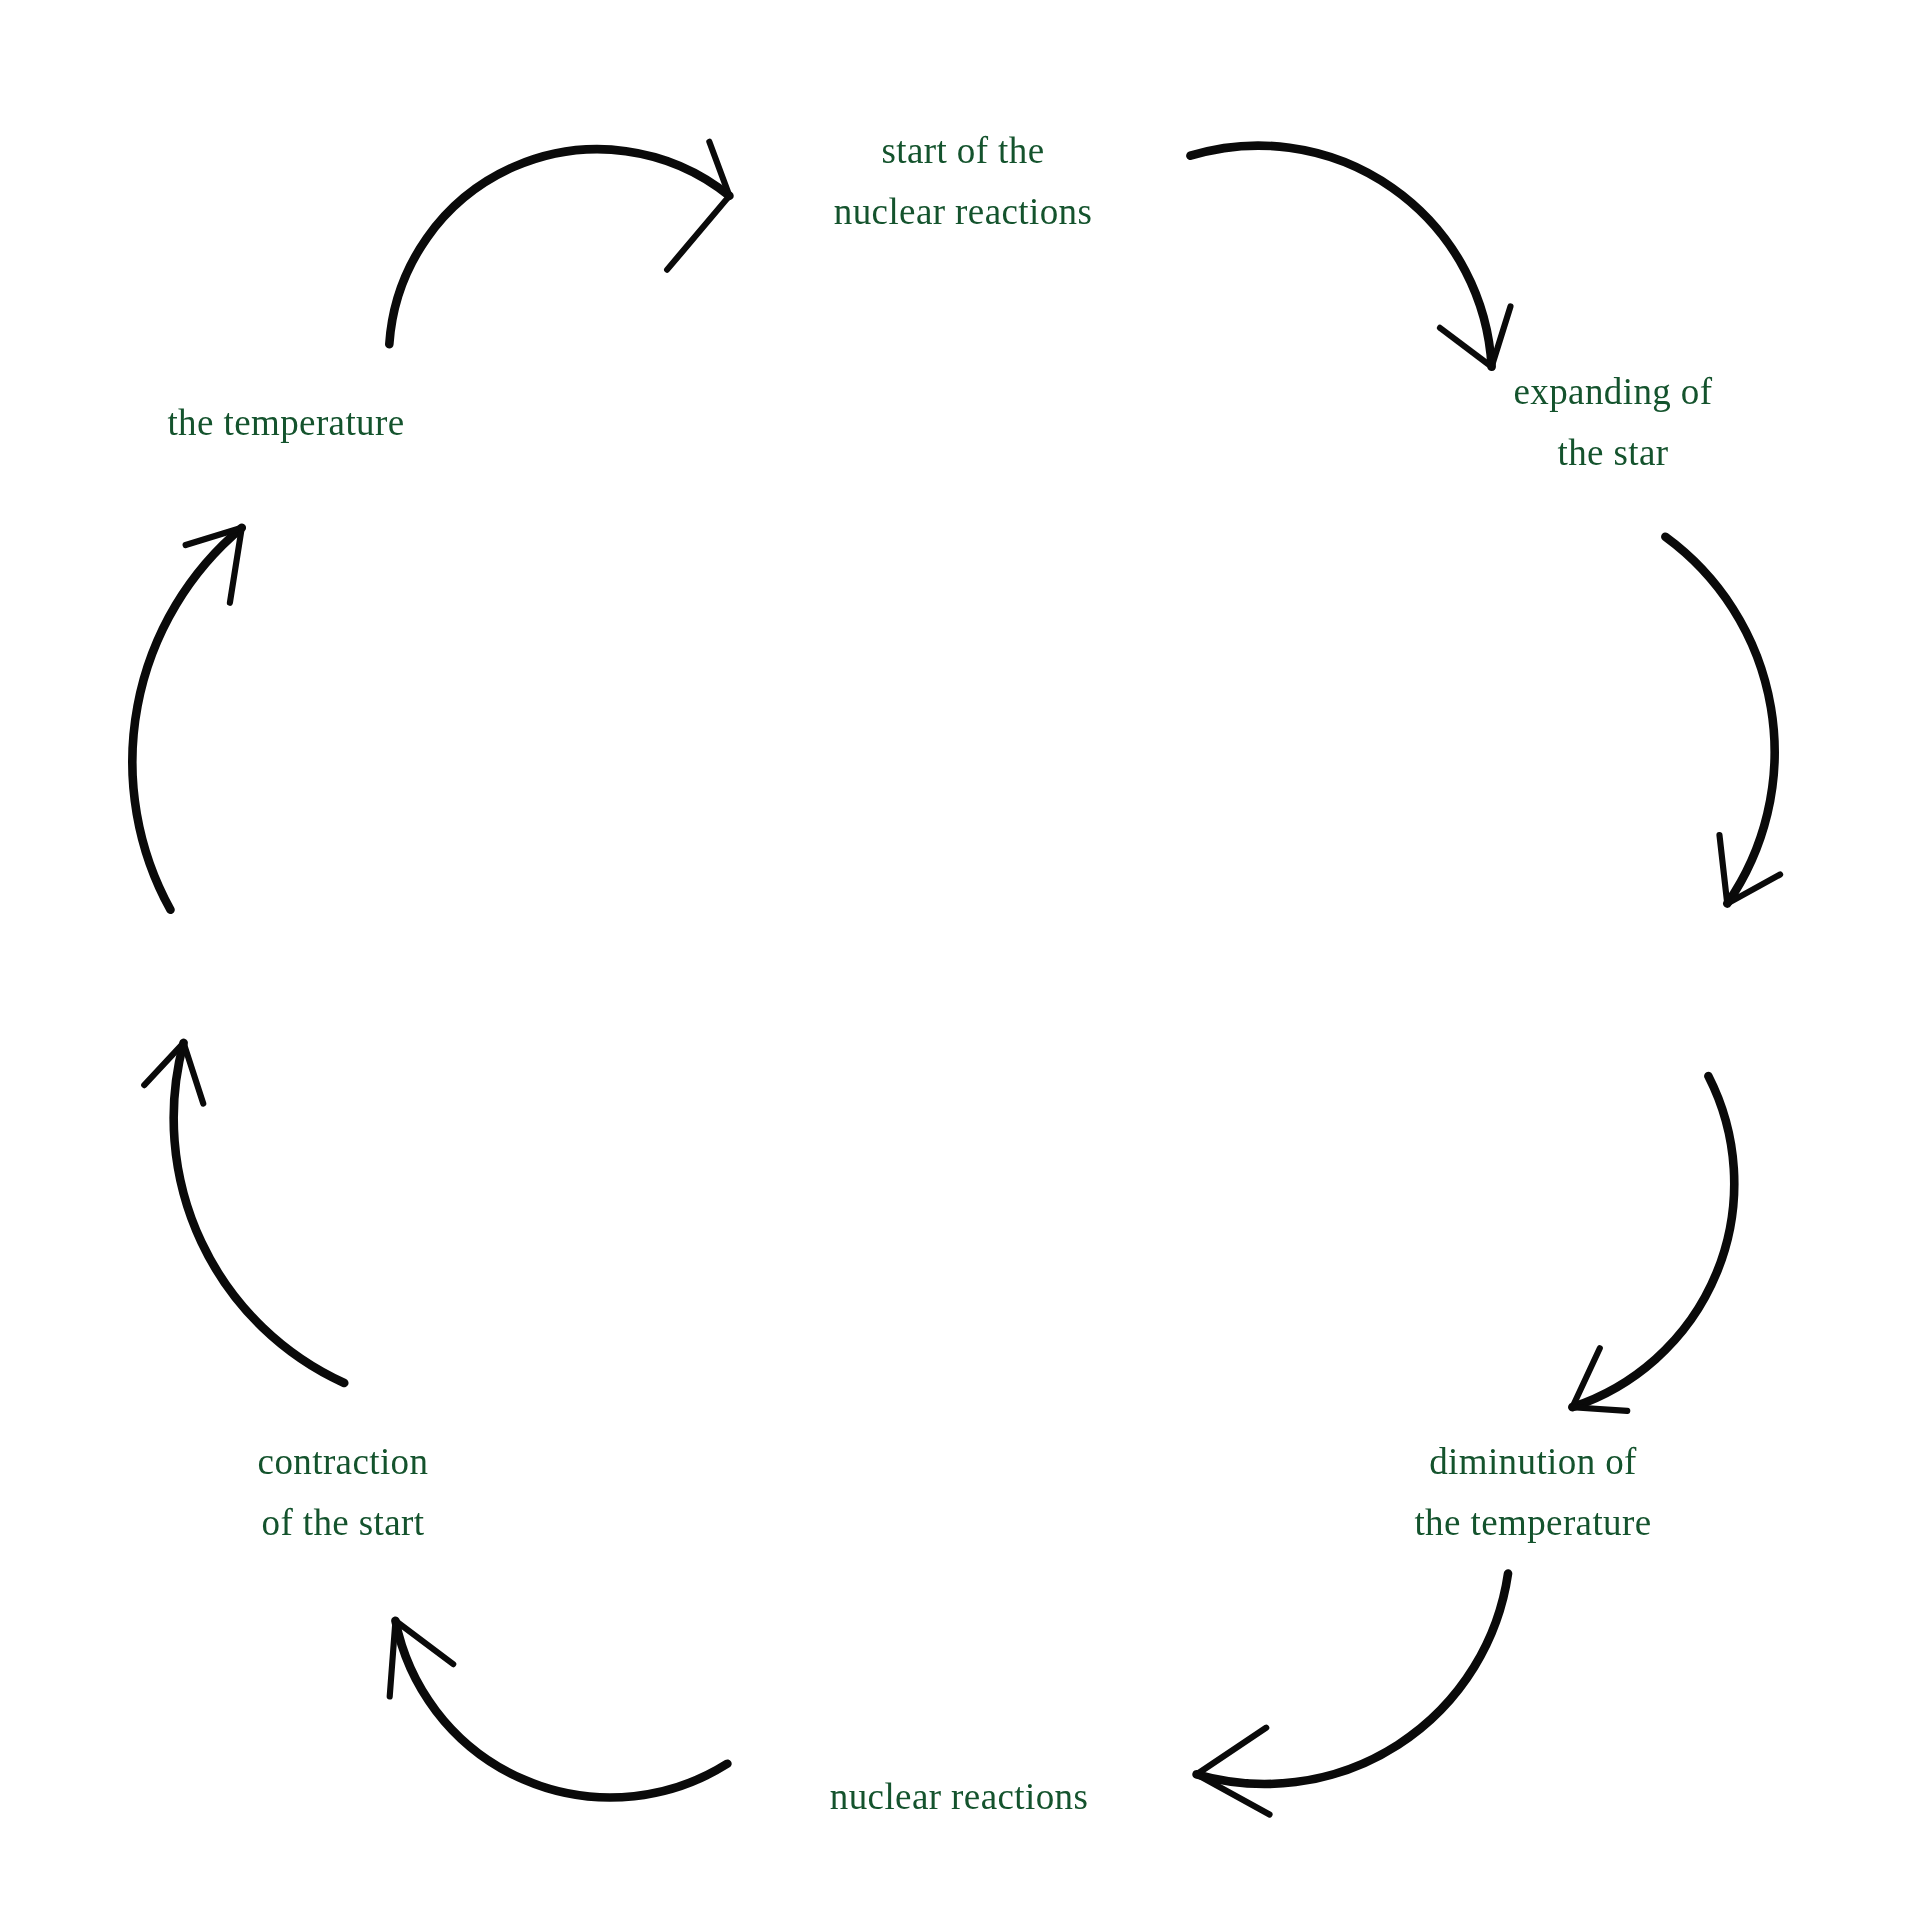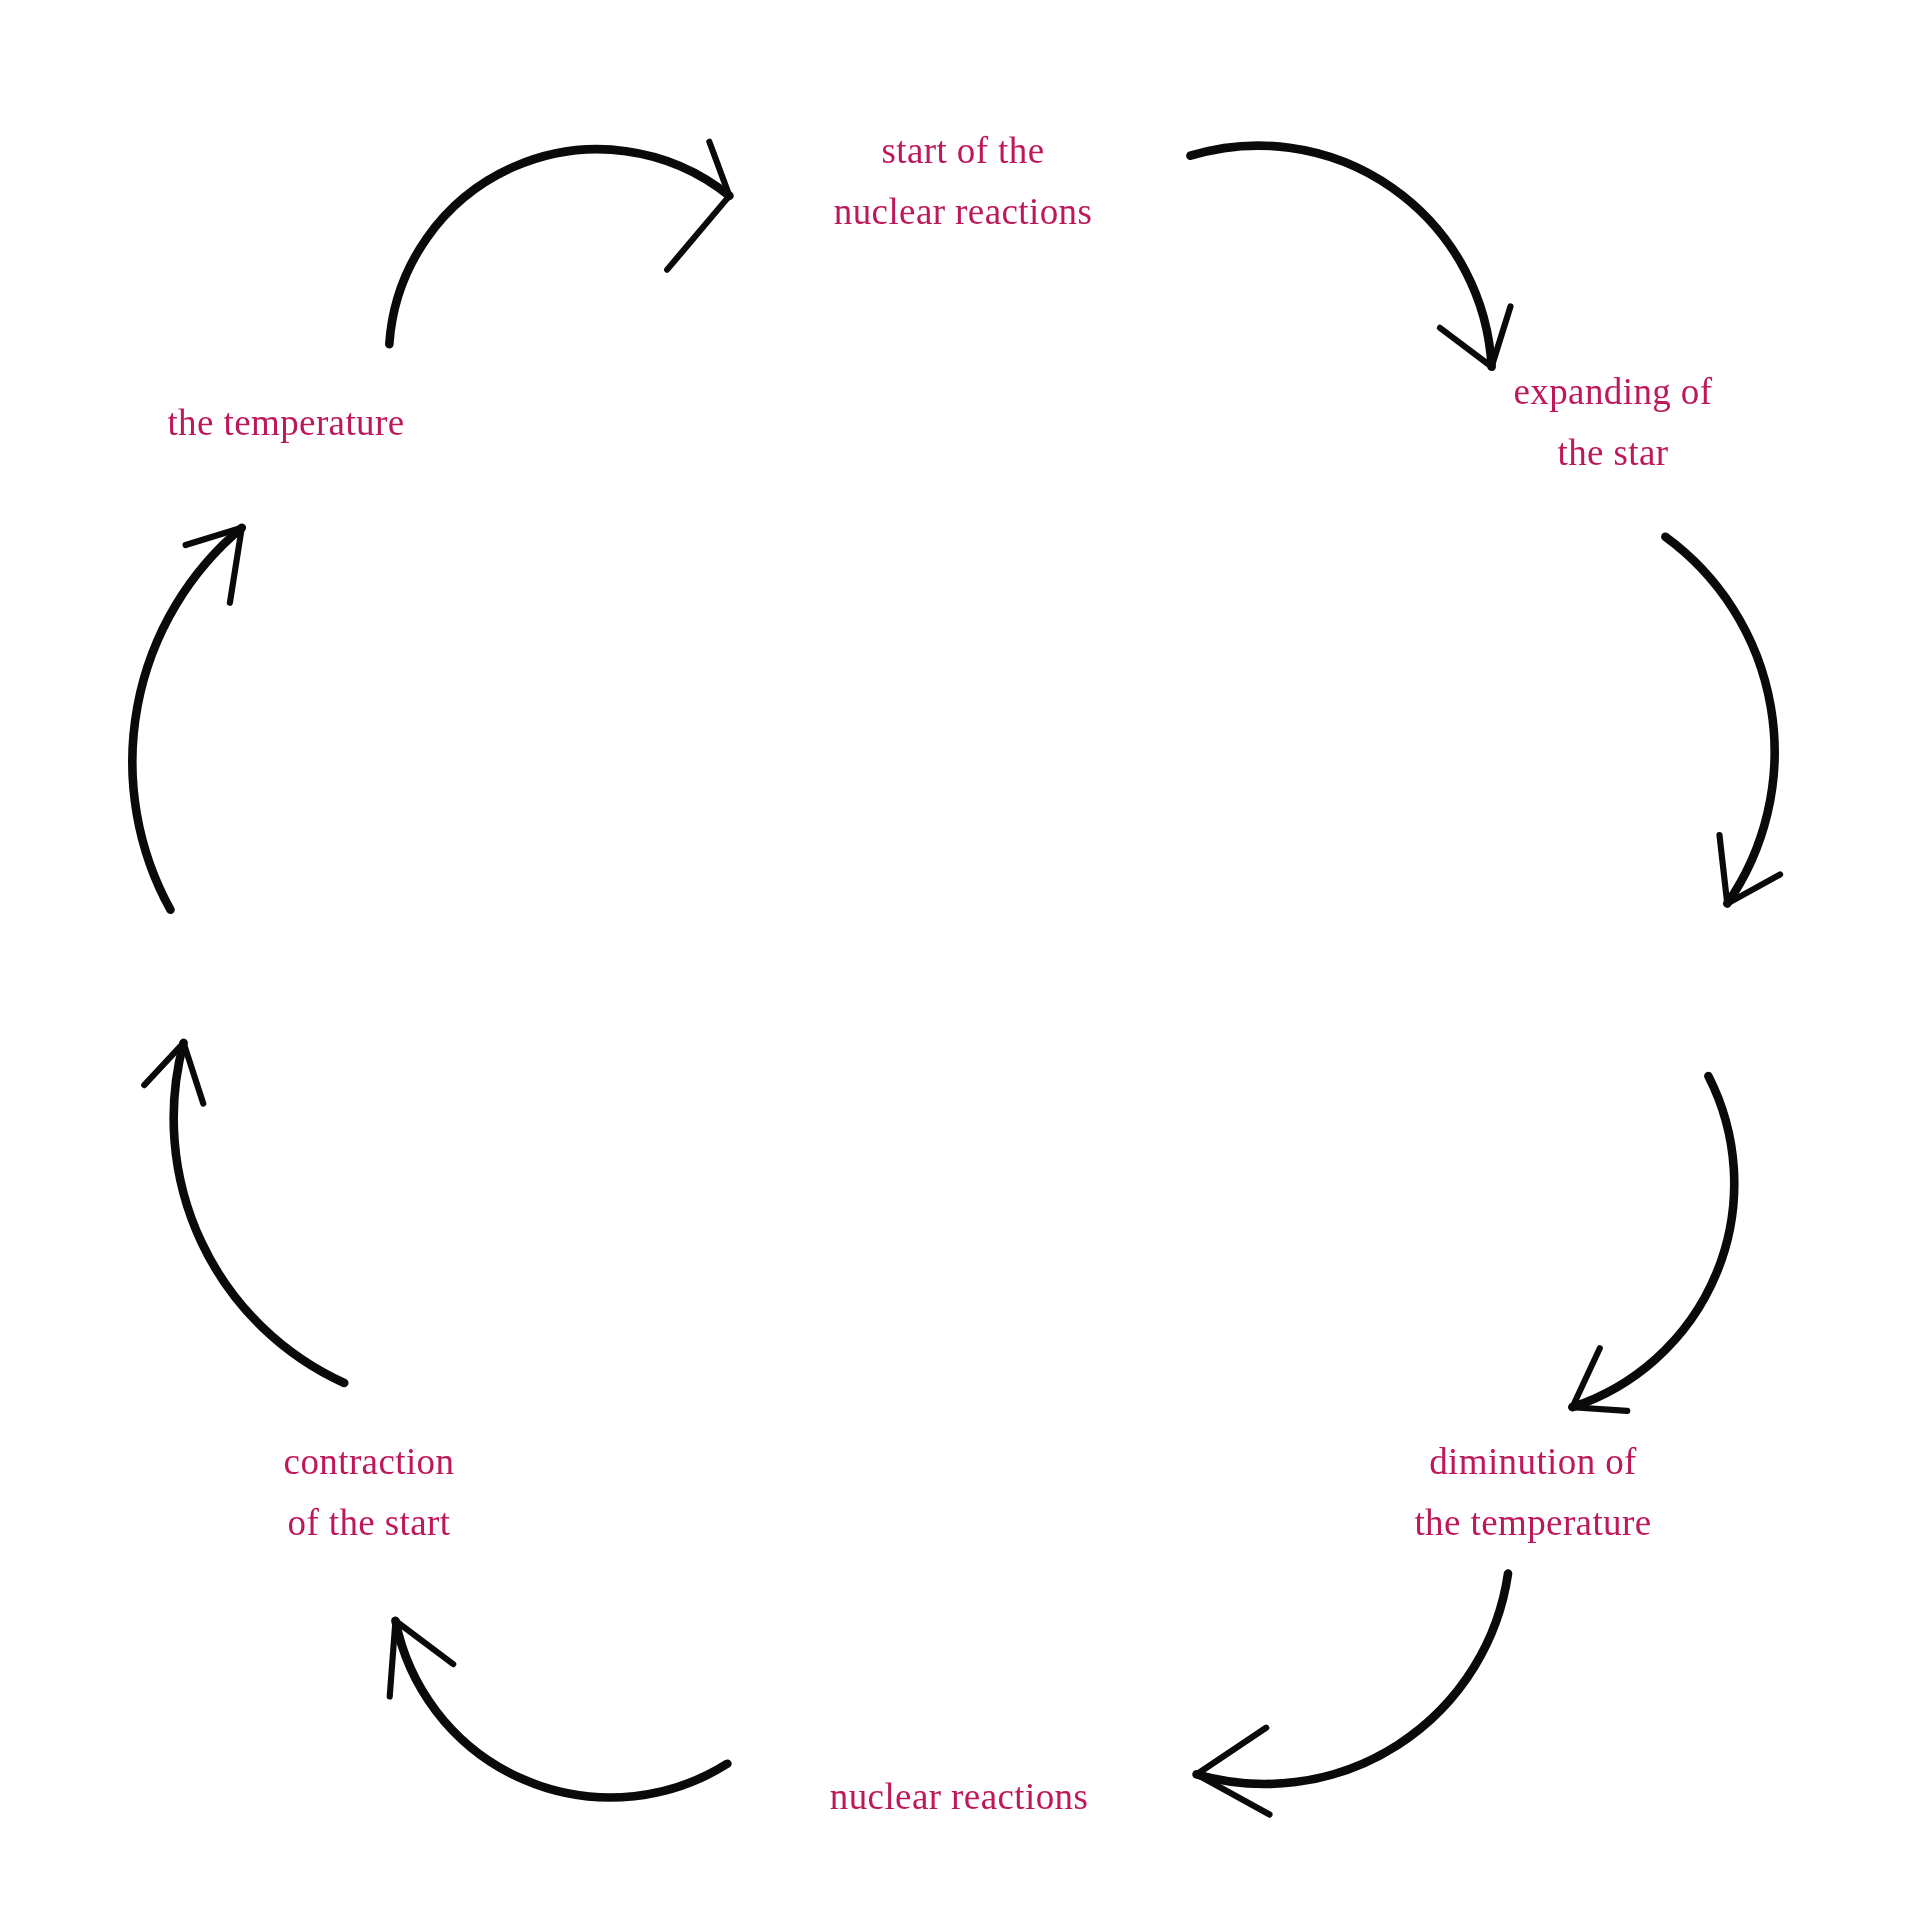--- a/index.html
+++ b/index.html
@@ -28,21 +28,21 @@
     stroke-linecap: round;
     stroke-linejoin: round;
   }
   .arrow .shaft { stroke-width: 21px; }
   .arrow .barb  { stroke-width: 15px; }
   .node {
     position: absolute;
     transform: translate(-50%, -50%);
     text-align: center;
     white-space: nowrap;
-    color: #be185d;
+    color: #14532d;
     font-size: 37px;
     line-height: 61px;
     letter-spacing: 0.4px;
   }
   .node .line { min-height: 0; }
 </style>
 </head>
 <body>
 
 <div id="canvas">
@@ -111,21 +111,21 @@
 
   <div class="node" style="left:1533px; top:1492px;">
     <div class="line">diminution of</div>
     <div class="line">the temperature</div>
   </div>
 
   <div class="node" style="left:959px; top:1796px;">
     <div class="line">nuclear reactions</div>
   </div>
 
-  <div class="node" style="left:343px; top:1492px;margin-left:26px;">
+  <div class="node" style="left:343px; top:1492px;">
     <div class="line">contraction</div>
     <div class="line">of the start</div>
   </div>
 
 
   <div class="node" style="left:286px; top:422px;">
     <div class="line">the temperature</div>
   </div>
 
 </div>

